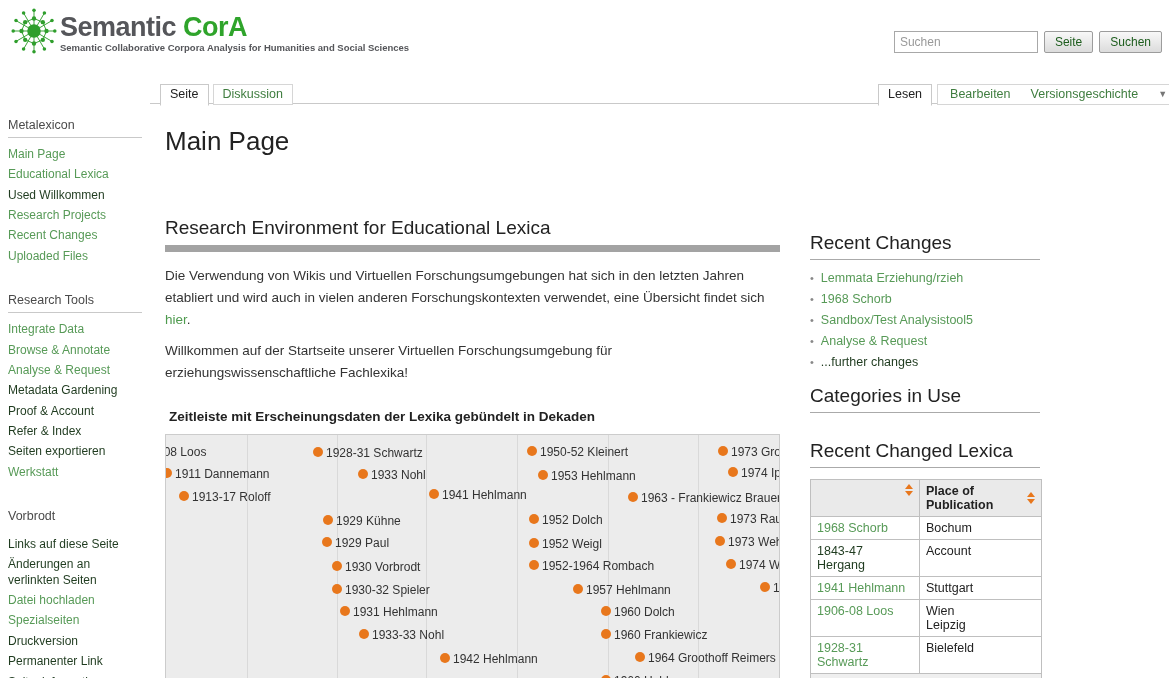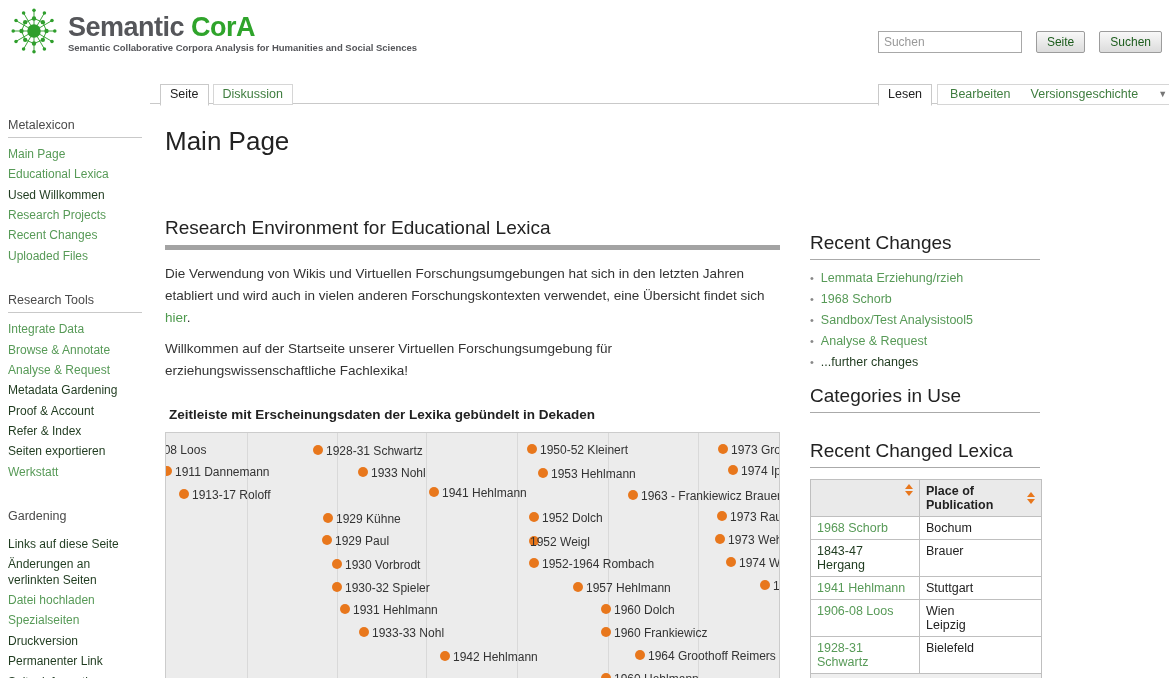--- a/index.html
+++ b/index.html
@@ -1,26 +1,26 @@
 <!DOCTYPE html>
 <html><head>
 <meta charset="utf-8">
 <style>
   html,body{margin:0;padding:0;background:#fff;}
   #app{position:relative;width:1169px;height:678px;overflow:hidden;background:#fff;
        font-family:"Liberation Sans","DejaVu Sans",sans-serif;color:#222;}
 
   
   .logo-wrap{position:absolute;left:8px;top:5px;display:flex;align-items:flex-start;cursor:pointer;}
-  .brand-text{padding-top:8px;margin-left:8px;}
+  .brand-text{padding-top:8px;}
   .brand-name{font-size:27px;font-weight:bold;letter-spacing:-0.5px;line-height:1.05;}
   .brand-gray{color:#55565a;} .brand-green{color:#2fa42b;}
   .tagline{font-size:9.5px;font-weight:bold;color:#55565a;margin-top:1px;}
 
-  .search-area{position:absolute;top:31px;right:7px;display:flex;gap:14px;align-items:center;}
+  .search-area{position:absolute;top:31px;right:7px;display:flex;gap:6px;align-items:center;}
   .search-input{width:132px;height:18px;border:1px solid #a8a8a8;font-size:12px;padding:1px 5px;
                 color:#333;font-family:inherit;}
   .search-input::placeholder{color:#999;}
   .hbtn{height:22px;padding:0 10px;font-size:12px;color:#1c5c1c;font-family:inherit;
         background:linear-gradient(#f8f8f8,#dcdcdc);border:1px solid #9c9c9c;border-radius:2px;cursor:pointer;}
 
   
   .tabline{position:absolute;top:103px;left:150px;right:0;height:1px;background:#c9c9c9;}
   .tabs-left{position:absolute;left:160px;top:84px;display:flex;gap:4px;z-index:2;}
   .tabs-right{position:absolute;left:878px;top:84px;display:flex;gap:5px;z-index:2;}
@@ -37,21 +37,21 @@
   .sidebar h3{font-size:12.5px;font-weight:normal;color:#4a4a4a;margin:0 0 9px;padding-bottom:5px;}
   .sidebar h3.ruled{border-bottom:1px solid #c9c9c9;}
   .sidebar ul{list-style:none;margin:0 0 29px;padding:0;}
   .sidebar li{margin:0 0 5px;line-height:1.28;cursor:pointer;}
   .tone-link{color:#579a57;} .tone-dark{color:#1f3b1f;margin-top:12px;}
 
   
   .main{position:absolute;left:165px;top:118px;width:615px;}
   .page-title{font-size:26px;font-weight:normal;color:#222;margin:8px 0 0;line-height:30px;}
   .section-h{font-size:19px;font-weight:normal;color:#222;margin:61px 0 13px;
-             padding-bottom:6px;border-bottom:5px solid #a3a3a3;}
+             padding-bottom:6px;border-bottom:7px solid #a3a3a3;}
   .main p{font-size:13.5px;line-height:22px;color:#333;margin:0 0 9px;}
   .green-link{color:#4e9a4e;cursor:pointer;}
   .tl-caption{font-size:13.5px;font-weight:bold;color:#222;margin:25px 4px 10px;}
 
   
   .timeline{position:relative;width:613px;height:330px;background:#ececec;
             border:1px solid #cccccc;border-bottom:none;overflow:hidden;}
   .grid-v{position:absolute;top:0;bottom:0;width:1px;background:#d9d9d9;}
   .tl-dot{position:absolute;width:10px;height:10px;border-radius:50%;background:#e8771c;
           transform:translate(-50%,-50%);}
@@ -178,21 +178,21 @@
       <ul>
         <li class="tone-link">Integrate Data</li>
         <li class="tone-link">Browse &amp; Annotate</li>
         <li class="tone-link">Analyse &amp; Request</li>
         <li class="tone-dark">Metadata Gardening</li>
         <li class="tone-dark">Proof &amp; Account</li>
         <li class="tone-dark">Refer &amp; Index</li>
         <li class="tone-dark">Seiten exportieren</li>
         <li class="tone-link">Werkstatt</li>
       </ul>
-      <h3>Gardening</h3>
+      <h3>Vorbrodt</h3>
       <ul>
         <li class="tone-dark">Links auf diese Seite</li>
         <li class="tone-dark">Änderungen an verlinkten Seiten</li>
         <li class="tone-link">Datei hochladen</li>
         <li class="tone-link">Spezialseiten</li>
         <li class="tone-dark">Druckversion</li>
         <li class="tone-dark">Permanenter Link</li>
         <li class="tone-dark">Seiteninformationen</li>
       </ul>
     </div>
@@ -237,21 +237,21 @@
         <div class="tl-label" style="left: 287px; top: 224px;">1942 Hehlmann</div>
         <div class="tl-dot" style="left: 366px; top: 16px;"></div>
         <div class="tl-label" style="left: 374px; top: 17px;">1950-52 Kleinert</div>
         <div class="tl-dot" style="left: 377px; top: 40px;"></div>
         <div class="tl-label" style="left: 385px; top: 41px;">1953 Hehlmann</div>
         <div class="tl-dot" style="left: 467px; top: 62px;"></div>
         <div class="tl-label" style="left: 475px; top: 63px;">1963 - Frankiewicz Brauer</div>
         <div class="tl-dot" style="left: 368px; top: 84px;"></div>
         <div class="tl-label" style="left: 376px; top: 85px;">1952 Dolch</div>
         <div class="tl-dot" style="left: 368px; top: 108px;"></div>
-        <div class="tl-label" style="left: 364px; top: 109px;">1952 Weigl</div>
+        <div class="tl-label" style="left: 376px; top: 109px;">1952 Weigl</div>
         <div class="tl-dot" style="left: 368px; top: 130px;"></div>
         <div class="tl-label" style="left: 376px; top: 131px;">1952-1964 Rombach</div>
         <div class="tl-dot" style="left: 412px; top: 154px;"></div>
         <div class="tl-label" style="left: 420px; top: 155px;">1957 Hehlmann</div>
         <div class="tl-dot" style="left: 440px; top: 176px;"></div>
         <div class="tl-label" style="left: 448px; top: 177px;">1960 Dolch</div>
         <div class="tl-dot" style="left: 440px; top: 199px;"></div>
         <div class="tl-label" style="left: 448px; top: 200px;">1960 Frankiewicz</div>
         <div class="tl-dot" style="left: 474px; top: 222px;"></div>
         <div class="tl-label" style="left: 482px; top: 223px;">1964 Groothoff Reimers</div>
@@ -321,21 +321,21 @@
           </th>
         </tr>
       </thead>
       <tbody id="lexica-body">
           <tr>
             <td><span class="lex-link tone-link">1968 Schorb</span></td>
             <td>Bochum</td>
           </tr>
           <tr>
             <td><span class="lex-link tone-dark">1843-47 Hergang</span></td>
-            <td>Brauer</td>
+            <td>Account</td>
           </tr>
           <tr>
             <td><span class="lex-link tone-link">1941 Hehlmann</span></td>
             <td>Stuttgart</td>
           </tr>
           <tr>
             <td><span class="lex-link tone-link">1906-08 Loos</span></td>
             <td>Wien<br>Leipzig</td>
           </tr>
           <tr>

